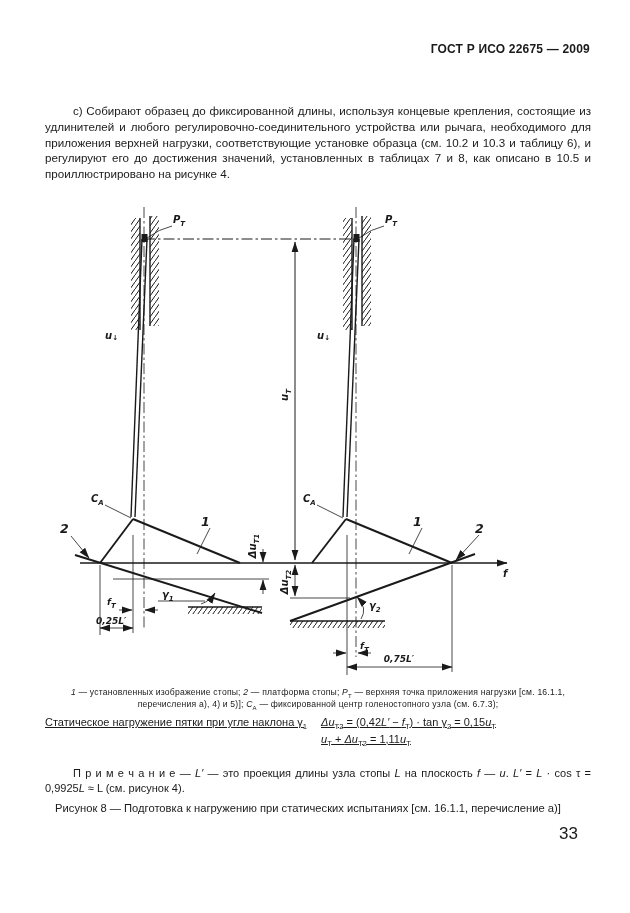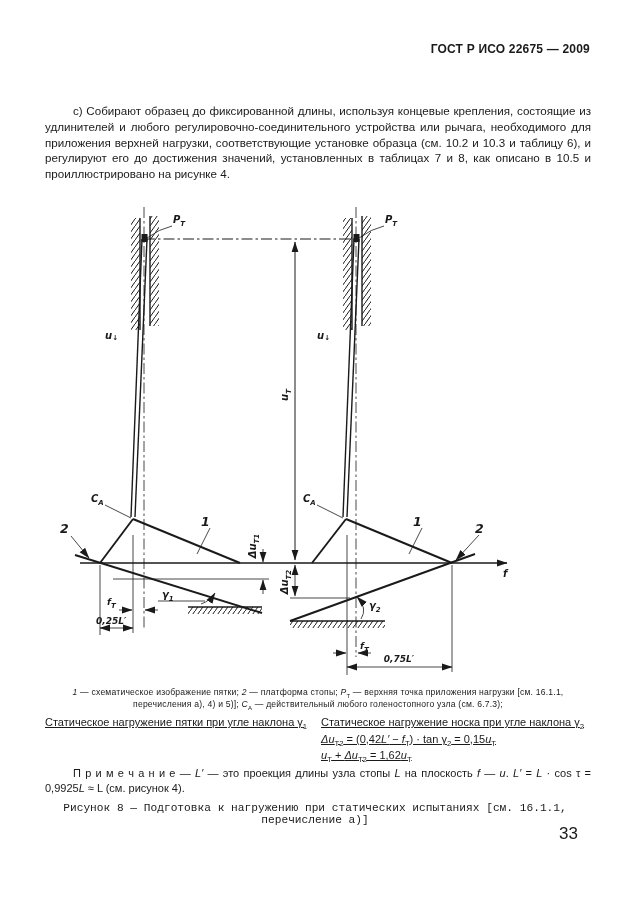--- a/index.html
+++ b/index.html
@@ -28,22 +28,22 @@
   }
   .cols{position:absolute;top:714px;left:45px;width:546px;font-size:11px;}
   .col{position:absolute;top:0;width:270px;line-height:16.5px;text-decoration:underline;}
   .col.l{left:0;}
   .col.r{left:276px;}
   .note{
     position:absolute;top:766px;left:45px;width:546px;
     font-size:11px;line-height:14.5px;text-align:justify;text-indent:28px;
   }
   .figcap{
-    position:absolute;top:802px;left:42px;width:546px;
-    font-size:11.2px;text-align:center;font-family:Liberation Mono, monospace;
+    position:absolute;top:802px;left:35px;width:546px;
+    font-size:11.2px;text-align:center;
   }
   .pagenum{position:absolute;top:824px;right:52px;font-size:17px;}
   .it{font-style:italic;}
   sub{font-size:.7em;line-height:0;}
   
   svg text{fill:#1a1a1a;}
   .ln{stroke:#1a1a1a;fill:none;}
   .w2{stroke-width:1.9;}
   .w15{stroke-width:1.4;}
   .w1{stroke-width:1;}
@@ -188,30 +188,29 @@
       <line class="ln thin" x1="316" y1="448" x2="303" y2="448" marker-end="url(#ah)"></line>
       <text class="dim" x="305" y="444"><tspan class="it">f</tspan><tspan style="font-size:7px" dy="2.5">Т</tspan></text>
 
       <line class="ln thin" x1="397" y1="360" x2="397" y2="467"></line>
       <line class="ln thin" x1="292" y1="462" x2="397" y2="462" marker-start="url(#ah)" marker-end="url(#ah)"></line>
       <text class="dim" x="344" y="457" text-anchor="middle">0,75L′</text>
     </g>
   </svg>
   </div>
 
-  <div class="legend"><span class="it">1</span><span> — схематическое изображение пятки; </span><span class="it">2</span><span> — платформа стопы; </span><span class="it">P</span><sub>Т</sub><span> — верхняя точка приложения нагрузки [см. 16.1.1, перечисления а), 4) и 5)]; </span><span class="it">C</span><sub>А</sub><span> — действительный любого голеностопного узла (см. 6.7.3);</span></div>
+  <div class="legend"><span class="it">1</span><span> — установленных изображение стопы; </span><span class="it">2</span><span> — платформа стопы; </span><span class="it">P</span><sub>Т</sub><span> — верхняя точка приложения нагрузки [см. 16.1.1, перечисления а), 4) и 5)]; </span><span class="it">C</span><sub>А</sub><span> — фиксированной центр голеностопного узла (см. 6.7.3);</span></div>
 
   <div class="cols">
     <div class="col l">
       <div><span>Статическое нагружение пятки при угле наклона γ</span><sub>1</sub></div>
     </div>
     <div class="col r">
-      <div><span>Статическое нагружение носка при угле наклона γ</span><sub>2</sub></div>
       <div><span class="it">Δu</span><sub>Т2</sub><span> = (0,42</span><span class="it">L′</span><span> − </span><span class="it">f</span><sub>Т</sub><span>) · tan γ</span><sub>2</sub><span> = 0,15</span><span class="it">u</span><sub>Т</sub></div>
-      <div><span class="it">u</span><sub>Т</sub><span> + </span><span class="it">Δu</span><sub>Т2</sub><span> = 1,62</span><span class="it">u</span><sub>Т</sub></div>
+      <div><span class="it">u</span><sub>Т</sub><span> + </span><span class="it">Δu</span><sub>Т2</sub><span> = 1,11</span><span class="it">u</span><sub>Т</sub></div>
     </div>
   </div>
 
   <div class="note"><span>П р и м е ч а н и е — </span><span class="it">L′</span><span> — это проекция длины узла стопы </span><span class="it">L</span><span> на плоскость </span><span class="it">f</span><span> — </span><span class="it">u</span><span>. </span><span class="it">L′</span><span> = </span><span class="it">L</span><span> · cos τ = 0,9925</span><span class="it">L</span><span> ≈ L (см. рисунок 4).</span></div>
 
   <div class="figcap">Рисунок 8 — Подготовка к нагружению при статических испытаниях [см. 16.1.1, перечисление а)]</div>
 
   <div class="pagenum">33</div>
 
 </div>

